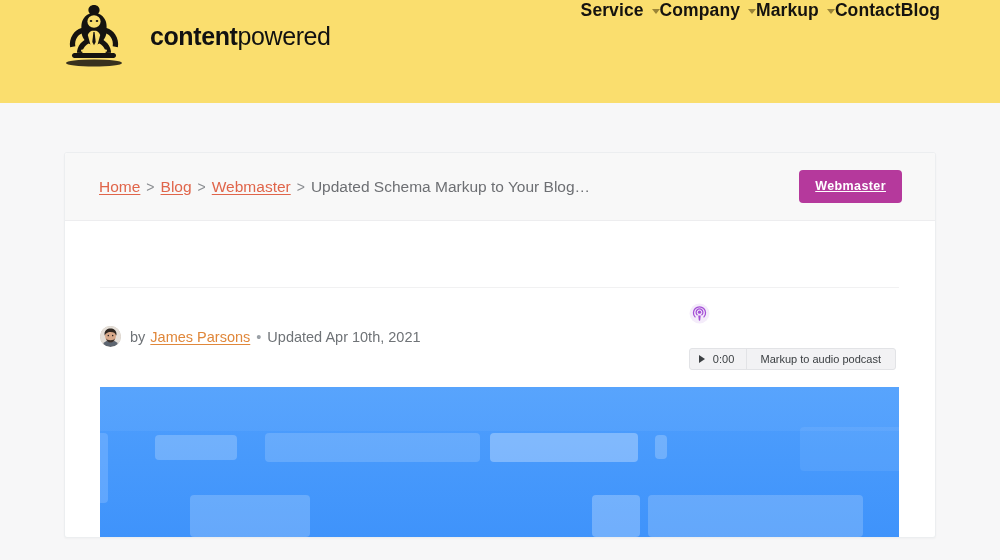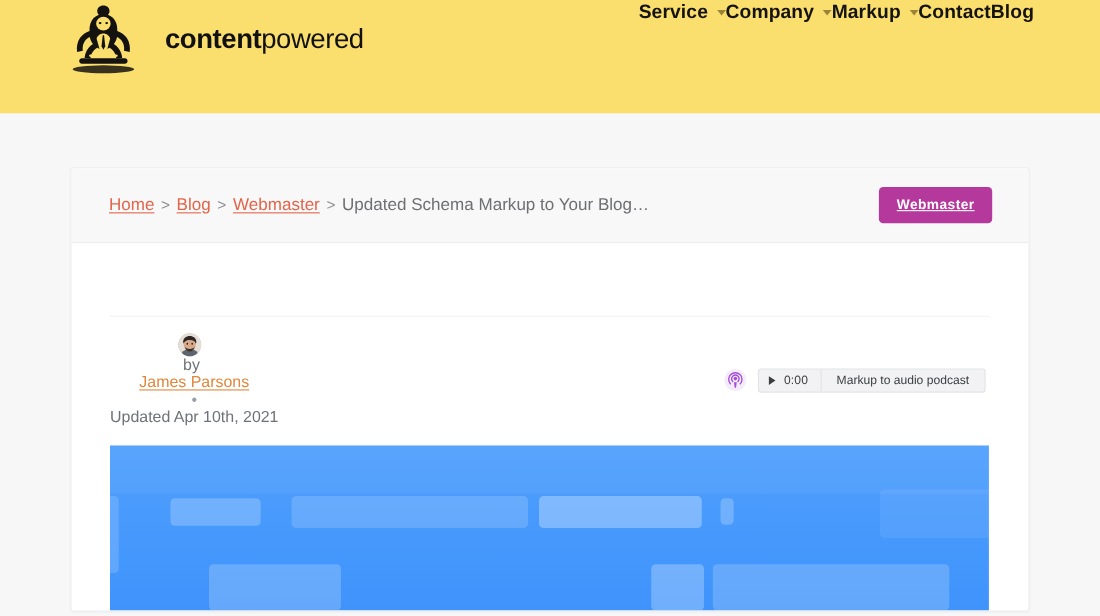--- a/index.html
+++ b/index.html
@@ -166,21 +166,20 @@
     justify-content: space-between;
     padding-right: 3px;
   }
 
   .byline {
     display: flex;
     align-items: center;
     font-size: 14.5px;
     color: #6f7377;
     white-space: nowrap;
-    flex-direction: column;
   }
 
   .avatar {
     width: 21px; height: 21px;
     border-radius: 50%;
     overflow: hidden;
     margin-right: 9px;
     flex: 0 0 21px;
     background: #cfc4ba;
     display: block;
@@ -192,22 +191,23 @@
     text-decoration: underline;
     text-underline-offset: 2px;
     font-weight: 400;
     cursor: pointer;
   }
   .dot-sep { margin: 0 6px; color: #9aa0a6; }
 
   
   .podcast {
     display: flex;
-    align-items: center;
-    gap: 10px;
+    align-items: flex-start;
+    gap: 24px;
+    flex-direction: column;
   }
   .podcast-icon { width: 21px; height: 21px; display: block; }
 
   .player {
     display: flex;
     align-items: stretch;
     height: 22px;
     background: #f2f2f4;
     border: 1px solid #e2e3e6;
     border-radius: 3px;

